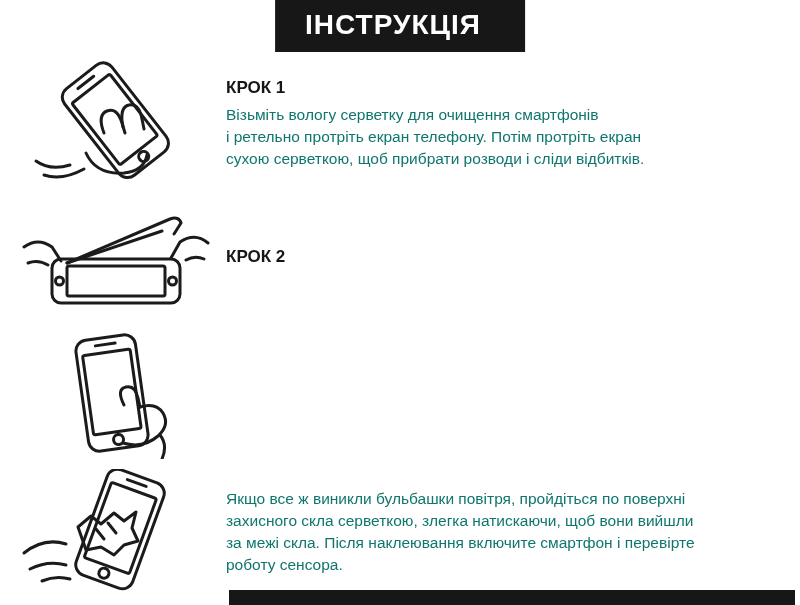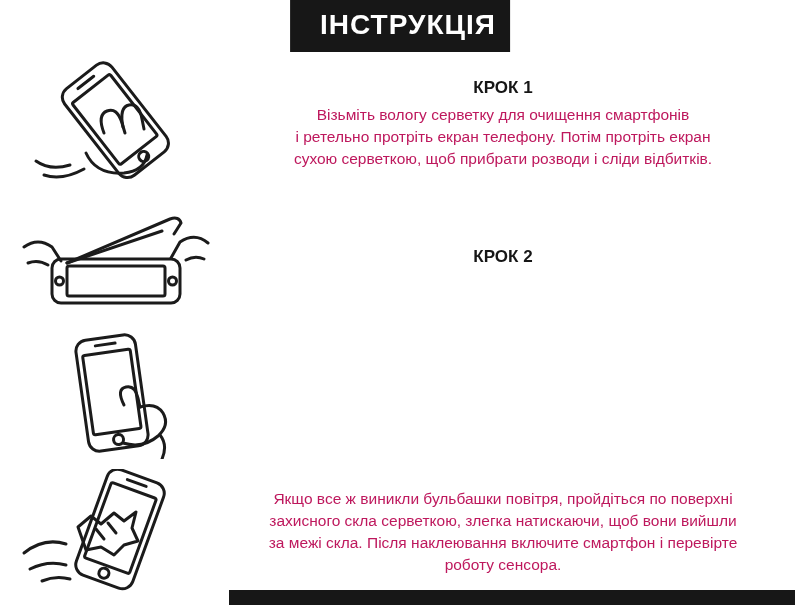--- a/index.html
+++ b/index.html
@@ -15,21 +15,21 @@
     background: #ffffff;
     overflow: hidden;
   }
   .header-bar {
     position: absolute;
     top: 0;
     left: 50%;
     transform: translateX(-50%);
     background: #171717;
     color: #ffffff;
-    padding: 9px 14px 11px 30px;
+    padding: 9px 44px 11px 30px;
     min-width: 170px;
     text-align: center;
   }
   .header-title {
     font-size: 28px;
     font-weight: bold;
     letter-spacing: 1px;
     white-space: nowrap;
   }
   .steps {
@@ -37,21 +37,20 @@
     top: 56px;
     left: 0;
     right: 0;
   }
   .step-row {
     display: flex;
     align-items: center;
     height: 136px;
     padding-left: 20px;
     box-sizing: border-box;
-    text-align: center;
   }
   .step-illustration {
     width: 192px;
     height: 126px;
     flex: 0 0 192px;
     margin-right: 14px;
   }
   .step-illustration svg {
     width: 100%;
     height: 100%;
@@ -62,21 +61,21 @@
   }
   .step-title {
     font-size: 17px;
     font-weight: bold;
     color: #161616;
     margin-bottom: 6px;
   }
   .step-text {
     font-size: 15.5px;
     line-height: 1.42;
-    color: #be185d;
+    color: #0f766e;
     white-space: pre-line;
   }
   .bottom-bar {
     position: absolute;
     bottom: 0;
     left: 229px;
     width: 566px;
     height: 15px;
     background: #171717;
   }

